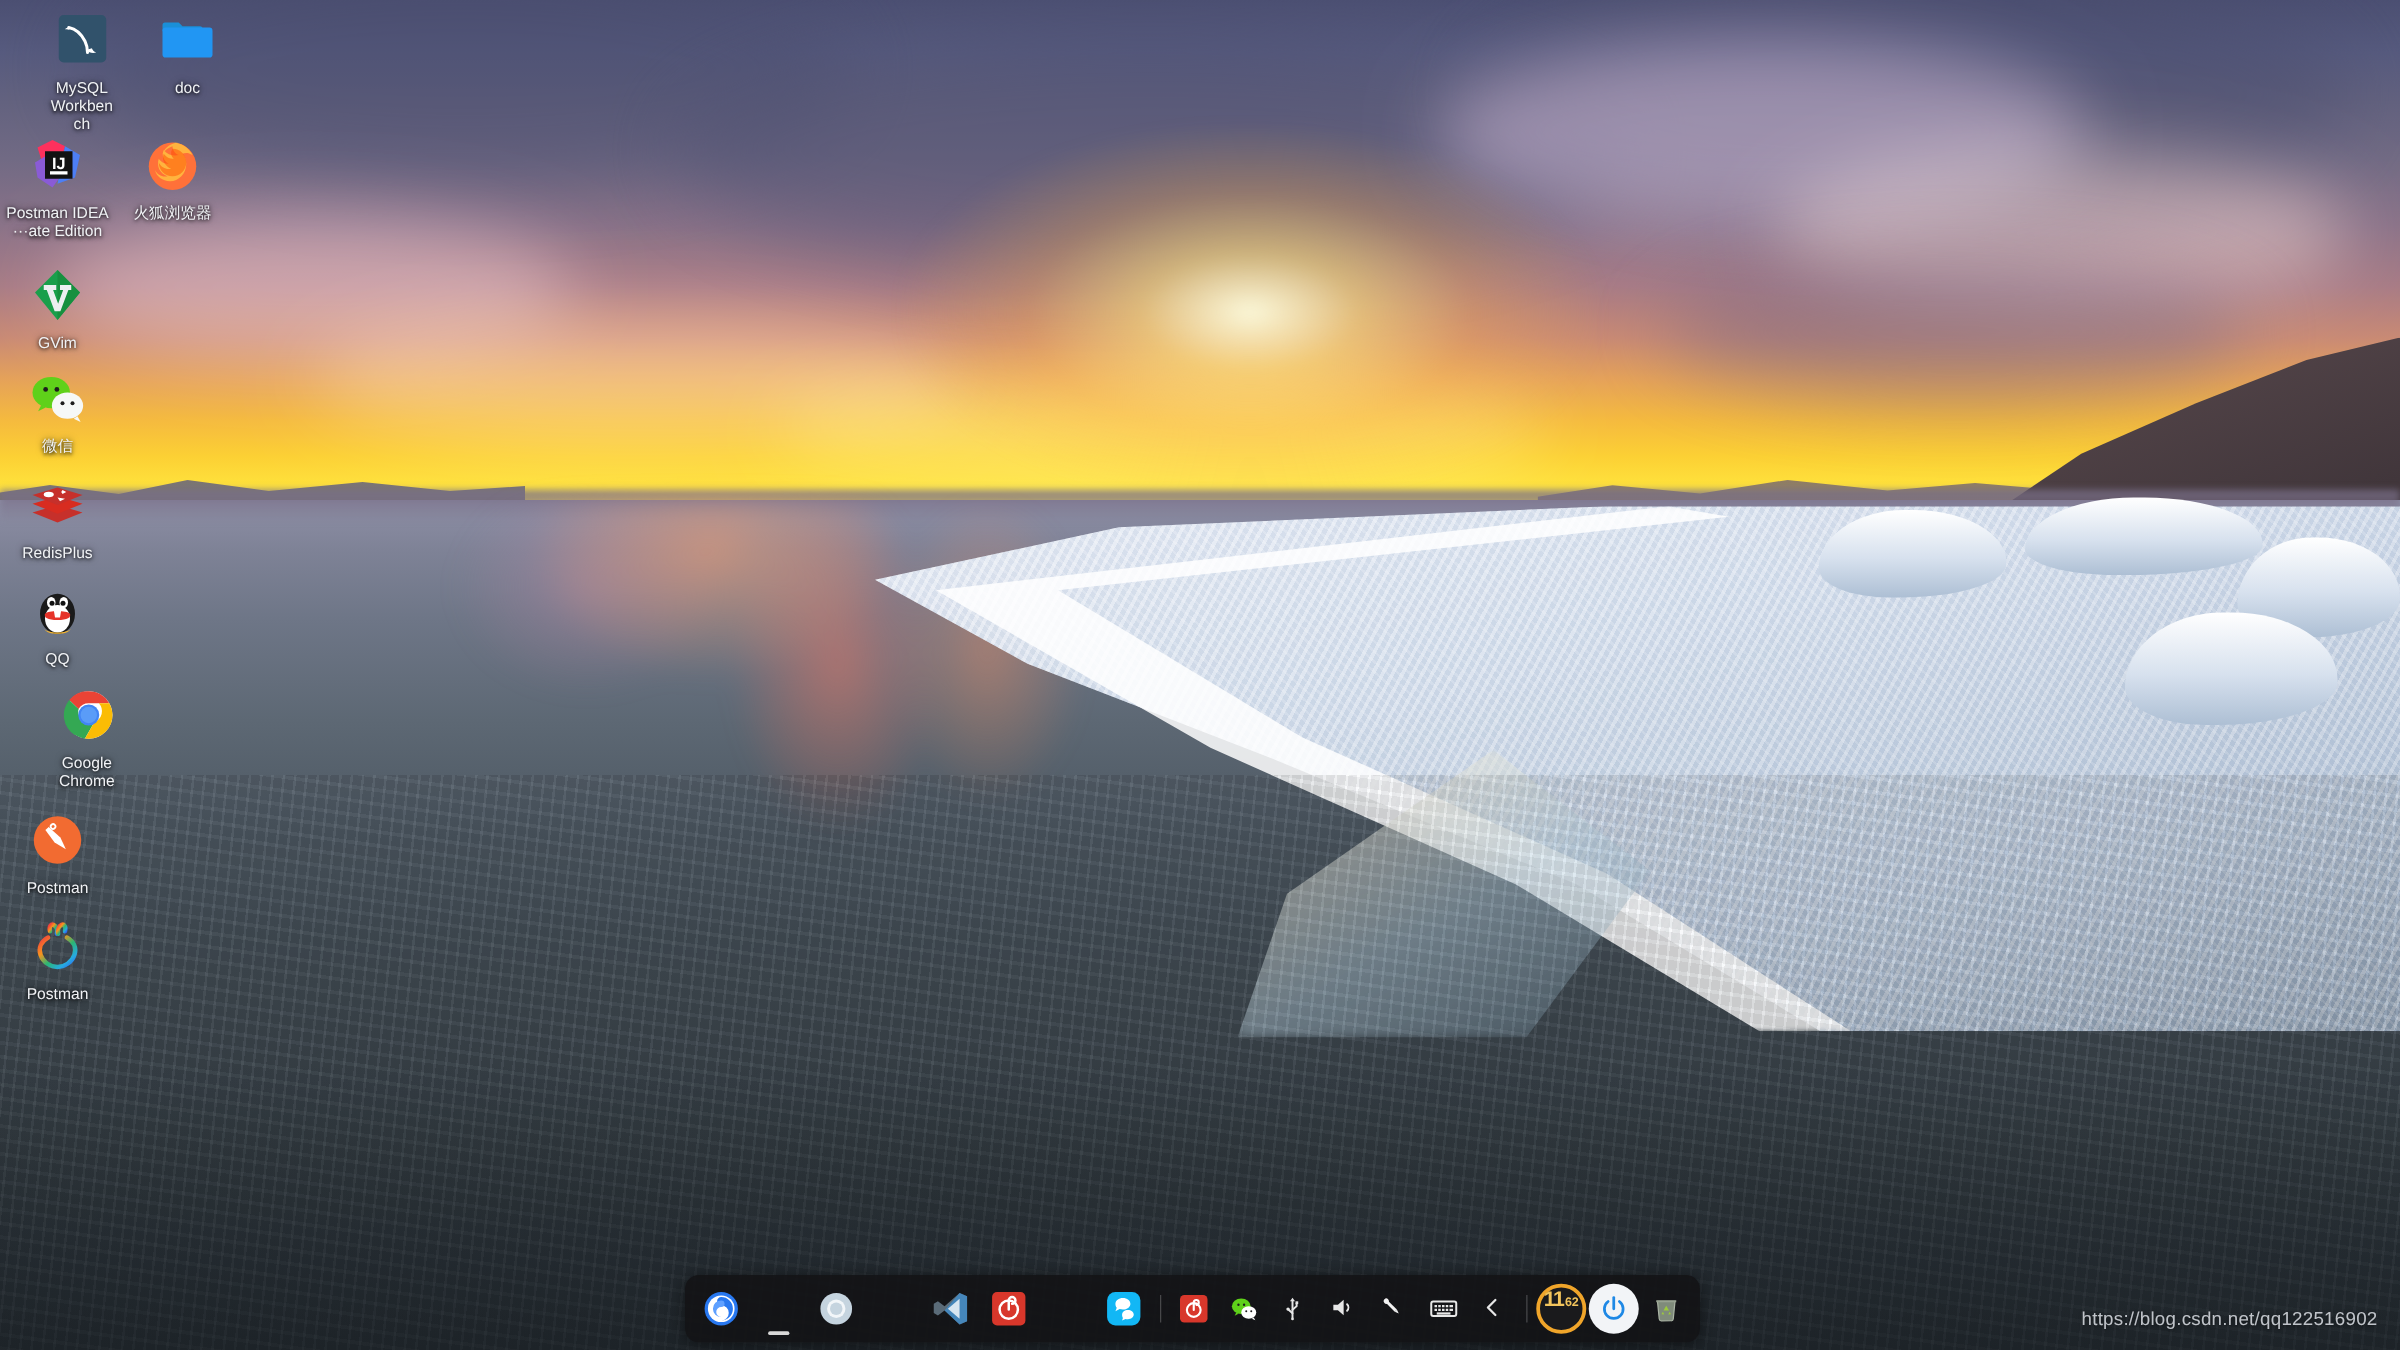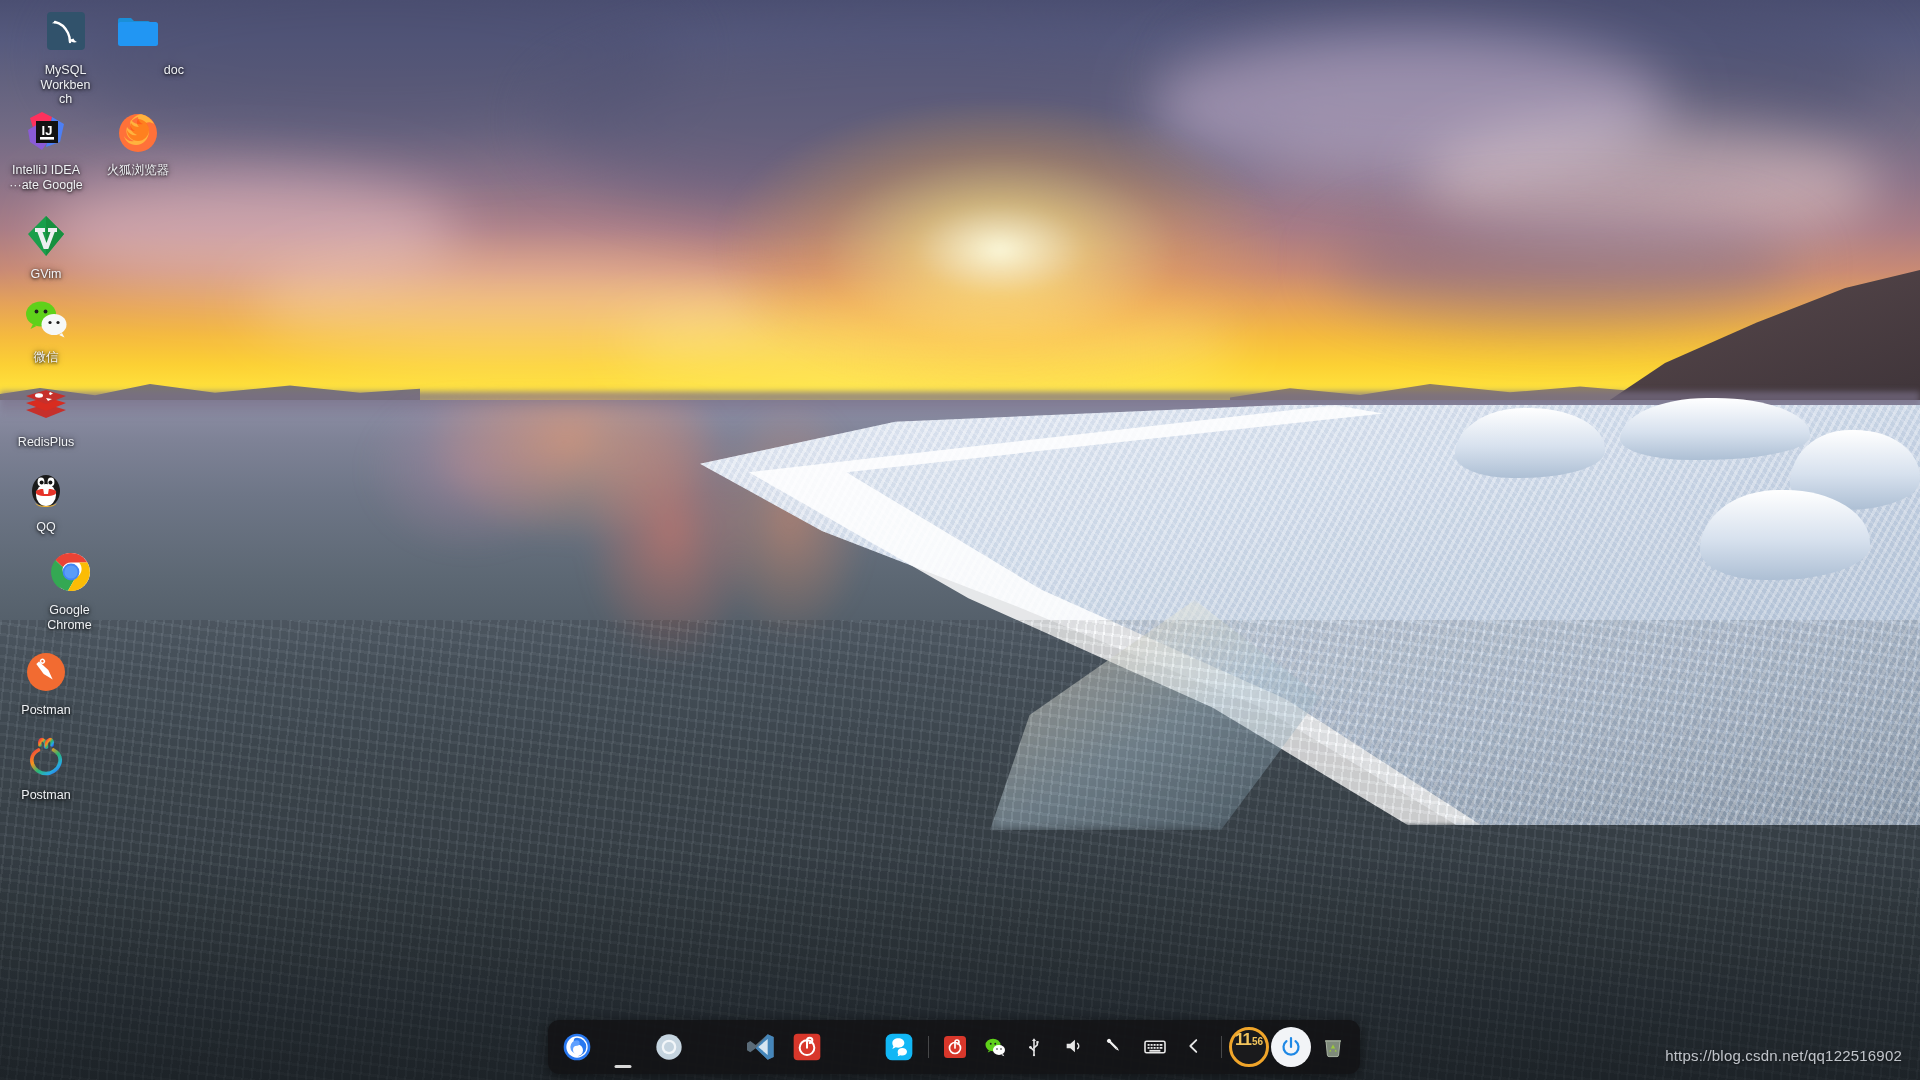--- a/index.html
+++ b/index.html
@@ -271,41 +271,41 @@
       <div class="glyph">
         <svg width="48" height="48" viewBox="0 0 48 48">
           <rect x="5" y="4" width="38" height="38" rx="4" fill="#31526b"></rect>
           <path d="M13 14c5 1 10 5 13 11 1.5 3 2 6 2 9" stroke="#fff" stroke-width="2.4" fill="none" stroke-linecap="round"></path>
           <path d="M27 32c2 2 5 3 8 2-2-1-3-2-3.5-3.5" fill="#fff"></path>
           <path d="M13 14c-1 0-2.4.4-3 1.4 1.6-.2 2.6 0 3.6.6z" fill="#fff"></path>
         </svg>
       </div>
       <div class="label">MySQL Workbench</div>
     </div>
-    <div class="desk-icon" style="left: 92px; top: 8px; text-align: right;">
+    <div class="desk-icon" style="left: 104px; top: 8px;">
       <div class="glyph">
         <svg width="48" height="48" viewBox="0 0 48 48">
           <path d="M4 12a2 2 0 0 1 2-2h11l3 3h14a2 2 0 0 1 2 2v2H4z" fill="#1a8fd8"></path>
           <rect x="4" y="14" width="40" height="24" rx="2.5" fill="#2196f3"></rect>
         </svg>
       </div>
       <div class="label">doc</div>
     </div>
     <div class="desk-icon" style="left: 0px; top: 108px;">
       <div class="glyph">
         <svg width="48" height="48" viewBox="0 0 48 48">
           <path d="M8 10l12-6 10 5-4 14-12 6z" fill="#fe315d"></path>
           <path d="M30 9l12 7-4 18-14 5z" fill="#4d7ff5"></path>
           <path d="M6 22l10-6 14 12-10 14-12-8z" fill="#8a5bd6"></path>
           <rect x="14" y="13" width="22" height="22" fill="#121212"></rect>
           <text x="25" y="27" font-family="Liberation Sans, sans-serif" font-size="13" font-weight="bold" fill="#fff" text-anchor="middle">IJ</text>
           <rect x="18" y="29" width="14" height="2.6" fill="#fff"></rect>
         </svg>
       </div>
-      <div class="label">IntelliJ IDEA ···ate Google</div>
+      <div class="label">Postman IDEA ···ate Edition</div>
     </div>
     <div class="desk-icon" style="left: 92px; top: 108px; font-family: Liberation Serif, serif;">
       <div class="glyph">
         <svg width="48" height="48" viewBox="0 0 48 48">
           <circle cx="24" cy="25" r="19" fill="#ff7139"></circle>
           <path d="M24 6c7 0 13 4 16 10-3-2-6-2-8-1 2 2 3 5 3 8 0 8-6 14-13 14-6 0-11-4-12-9 2 4 6 6 10 5-6-2-9-8-7-14 2 3 5 4 8 4-4-2-6-7-4-11 3 4 8 5 12 4-3-1-5-4-5-7-3 1-6 3-8 6 2-5 7-9 13-9z" fill="#ffb33e"></path>
           <path d="M24 11c6 0 11 5 11 11s-5 11-11 11-11-5-11-11c2 4 6 6 10 5-5-2-8-7-6-12 2 3 5 4 8 4-2-2-3-5-1-8z" fill="#ff4d00" opacity=".5"></path>
         </svg>
       </div>
       <div class="label">火狐浏览器</div>
@@ -527,21 +527,21 @@
       </div>
       <div class="dock-item sys">
         <span class="ic"><svg width="22" height="22" viewBox="0 0 24 24" fill="none" stroke="#e6e6e6" stroke-width="2" stroke-linecap="round" stroke-linejoin="round">
             <path d="M14.5 5.5L8 12l6.5 6.5"></path>
           </svg></span>
       </div>
     </div>
   <div class="dock-sep"></div>
   <div class="dock-clock">
     <span class="hh">11</span>
-    <span class="mm">56</span>
+    <span class="mm">62</span>
   </div>
   <div class="dock-power">
     <svg width="24" height="24" viewBox="0 0 24 24" fill="none" stroke="#1e88e5" stroke-width="2.2" stroke-linecap="round">
       <path d="M12 3v9"></path>
         <path d="M7.5 6.2a7.5 7.5 0 1 0 9 0"></path>
     </svg>
   </div>
   <div class="dock-trash">
     <svg width="24" height="24" viewBox="0 0 24 24">
       <path d="M5 6h14l-1.4 14.2a1.6 1.6 0 0 1-1.6 1.4H8a1.6 1.6 0 0 1-1.6-1.4z" fill="#7f8b7b" stroke="#aab4a4" stroke-width="1"></path>

